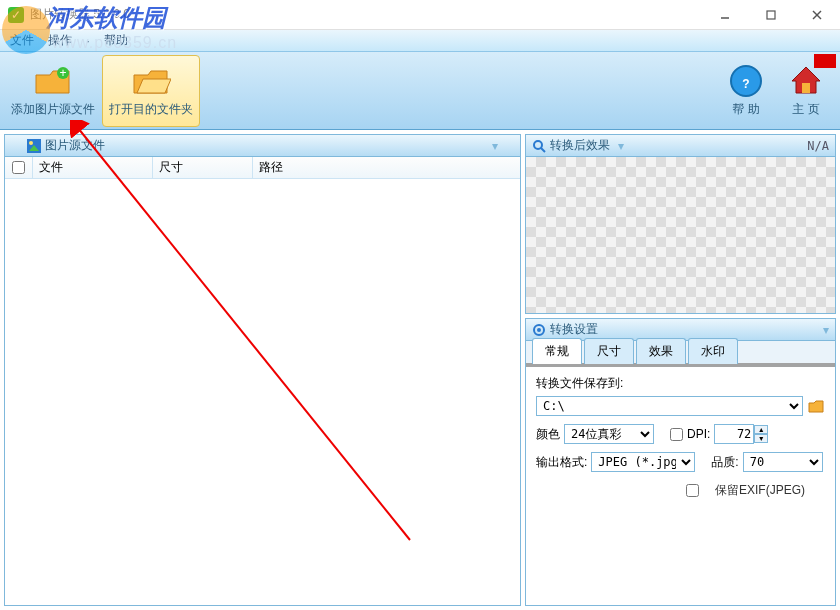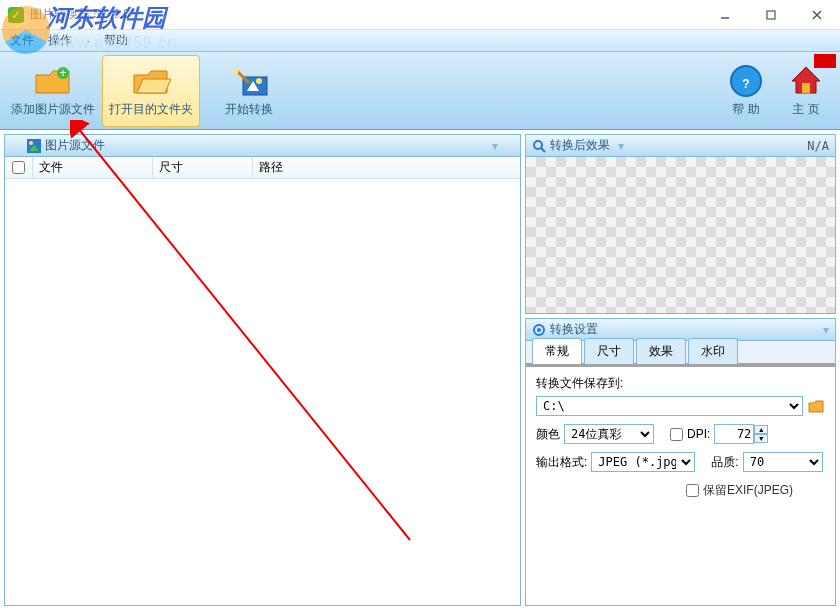--- a/index.html
+++ b/index.html
@@ -52,21 +52,21 @@
   background-color: #f3f3f3;
 }
 
 .settings-box { border: 1px solid #7fb8db; height: 288px; display: flex; flex-direction: column; }
 .settings-header { height: 22px; background: linear-gradient(to bottom,#eaf6fd,#b6dcf4); border-bottom: 1px solid #7fb8db; display: flex; align-items: center; padding: 0 6px; gap: 4px; color: #2a5a7a; }
 .settings-header .chev { margin-left:auto; color:#7fb8db; }
 .tabs { height: 26px; display: flex; align-items: flex-end; padding: 0 6px; background: #eaf3fa; border-bottom: 4px solid #a3a3a3; gap: 2px; }
 .tab { padding: 4px 12px; border: 1px solid #7fb8db; border-bottom: none; background: #d6ecfa; border-radius: 3px 3px 0 0; cursor: default; position: relative; top: 1px; }
 .tab.active { background: #fff; }
 .tab-body { flex: 1; background: #fff; padding: 8px 10px; }
-.form-row { display: flex; align-items: center; margin: 6px 0; gap: 4px; }
+.form-row { display: flex; align-items: center; margin: 6px 0; gap: 16px; }
 .form-row label { color: #333; }
 .path-row { display: flex; align-items: center; gap: 4px; margin-bottom: 8px; }
 select, input[type=text] { border: 1px solid #7fb8db; height: 20px; font-size: 12px; background: #fff; padding: 0 2px; font-family: monospace; }
 input[type=checkbox] { width: 13px; height: 13px; }
 .folder-btn { width: 18px; height: 18px; }
 .two-col { display: flex; gap: 16px; }
 .two-col > div { display: flex; align-items: center; gap: 4px; }
 .spinner { display: inline-flex; align-items: center; }
 .spinner input { width: 40px; text-align: right; }
 .spin-arrows { display: flex; flex-direction: column; }
@@ -132,32 +132,20 @@
   </div>
   <div class="tool-btn hover">
     <span class="icon">
       <svg width="40" height="32" viewBox="0 0 40 32">
           <path class="i-folder" d="M3 10h14l3-4h16v22H3z"></path>
           <path fill="#ffe08a" stroke="#c8801a" d="M6 28L12 14h28l-6 14z"></path>
         </svg>
     </span>
     <span class="lbl">打开目的文件夹</span>
   </div>
-  <div class="tool-btn">
-    <span class="icon">
-      <svg width="40" height="32" viewBox="0 0 40 32">
-          <rect x="14" y="12" width="24" height="18" fill="#2a7ad0" stroke="#15509a"></rect>
-          <polygon fill="#fff" points="18,26 24,16 30,26"></polygon>
-          <circle cx="30" cy="16" r="3" fill="#ffe26b"></circle>
-          <line x1="8" y1="6" x2="20" y2="18" stroke="#c8801a" stroke-width="3"></line>
-          <polygon fill="#ffe26b" points="6,4 10,6 8,10 4,8"></polygon>
-        </svg>
-    </span>
-    <span class="lbl">开始转换</span>
-  </div>
   <div class="right">
     <div class="tool-btn">
       <span class="icon">
         <svg width="36" height="36" viewBox="0 0 36 36">
             <circle cx="18" cy="18" r="15" fill="#2a9ae8" stroke="#1570b0" stroke-width="2"></circle>
             <text x="18" y="25" text-anchor="middle" fill="#fff" font-size="22" font-weight="bold">?</text>
           </svg>
       </span>
       <span class="lbl">帮 助</span>
     </div>

